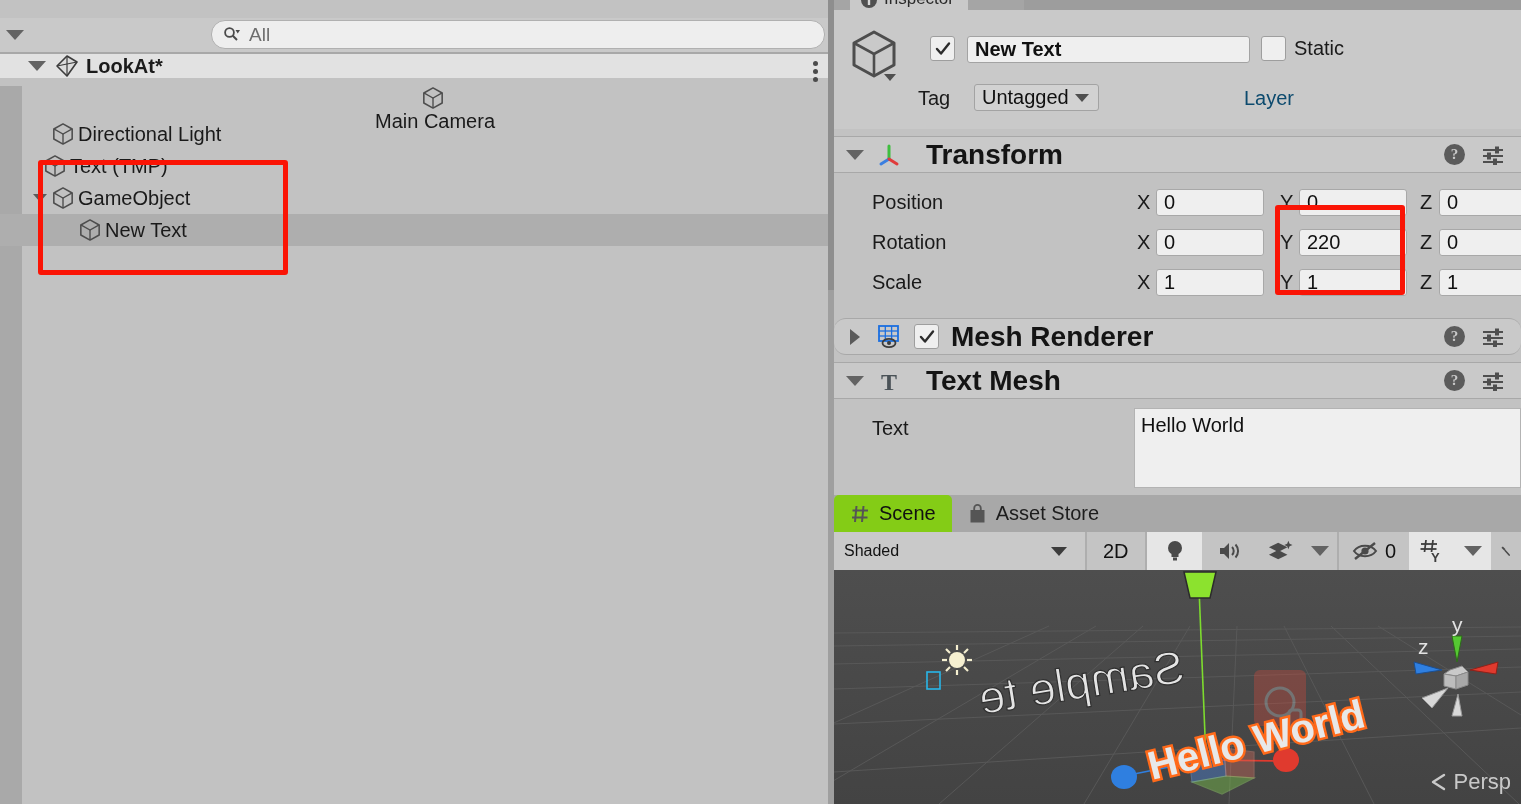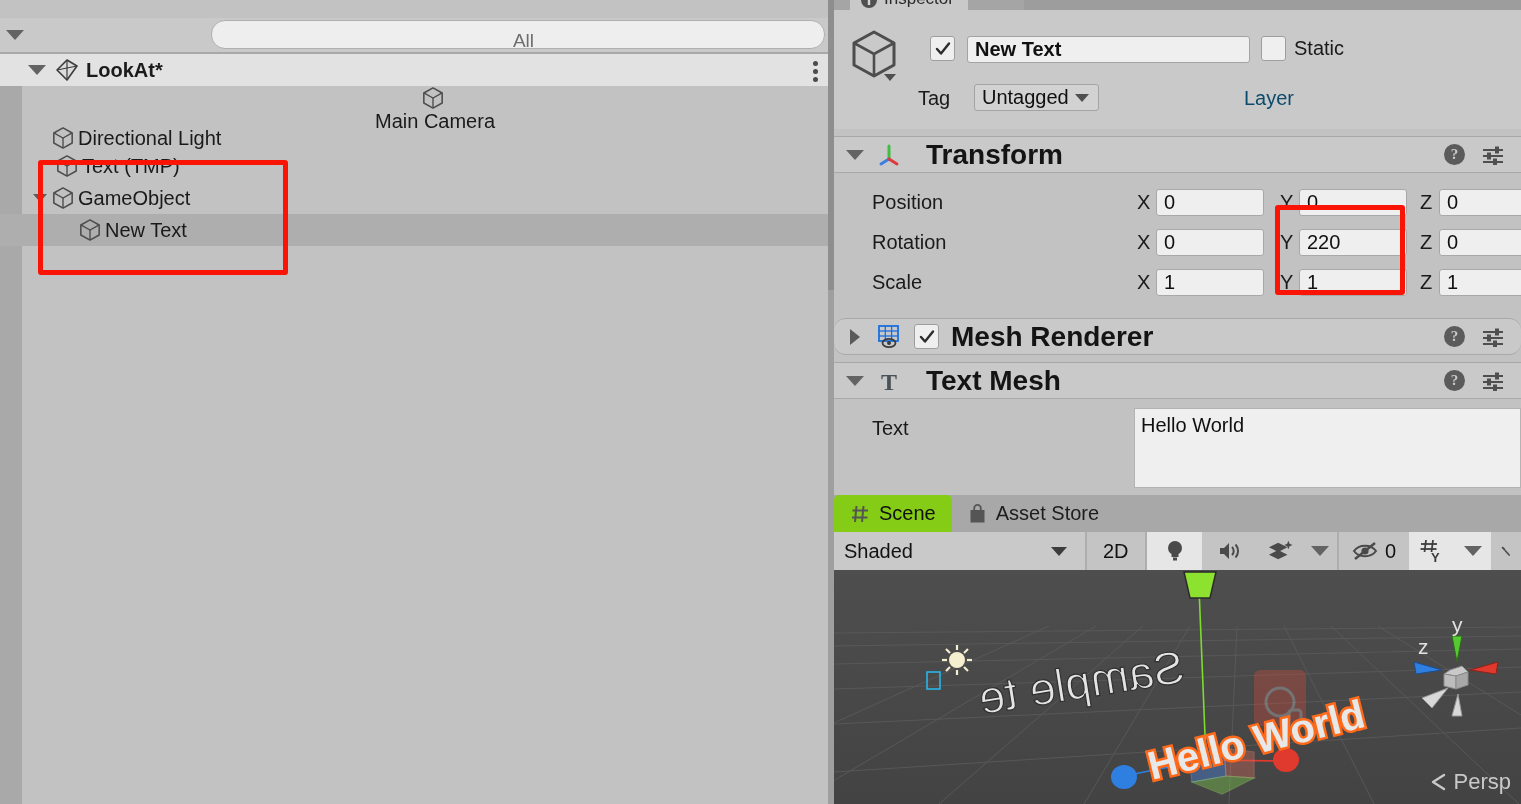--- a/index.html
+++ b/index.html
@@ -51,37 +51,37 @@
   .tri-right {
     width: 0; height: 0;
     border-top: 8px solid transparent;
     border-bottom: 8px solid transparent;
     border-left: 10px solid #5a5a5a;
   }
   #hier-toolbar .tri-down { margin-left: 6px; }
   #searchbox {
     position: absolute; left: 211px; top: 20px; width: 614px; height: 29px;
     background: #eeeeee; border: 1px solid #b0b0b0; border-radius: 14px;
-    display: flex; align-items: center; padding-left: 11px; gap: 9px; flex-direction: column;
+    display: flex; align-items: center; padding-left: 11px; gap: 9px;
   }
   #searchbox .ph { font-size: 19px; color: #6d6d6d; }
   #hier-sep {
     position: absolute; left:0; top: 52px; width: 834px; height: 2px;
     background: #a8a8a8;
   }
   #hier-body {
     position: absolute; left: 0; top: 54px; width: 834px; height: 750px;
     background: #c2c2c2;
   }
   #hier-gutter {
     position: absolute; left: 0; top: 32px; width: 22px; height: 718px;
     background: #a9a9a9;
   }
   .scene-row {
-    position: absolute; left: 0; top: 0; width: 834px; height: 32px;
+    position: absolute; left: 0; top: 0; width: 834px; height: 24px;
     background: #e2e2e2;
     display: flex; align-items: center;
   }
   .scene-row .label {
     font-size: 20px; font-weight: bold; color: #1b1b1b;
     margin-left: 6px;
   }
   #kebab {
     position: absolute; right: 16px; top: 7px;
     display: flex; flex-direction: column; gap: 3px; align-items: center;
@@ -219,21 +219,21 @@
     font-size: 20px; color: #1d1d1d; white-space: nowrap;
   }
   .stab.active { background: #84cc16; border-radius: 5px 5px 0 0; color: #101010; }
   #scene-toolbar {
     position: absolute; left: 0; top: 37px; width: 687px; height: 38px;
     background: #bfbfbf; display: flex; align-items: center;
   }
   #shaded-drop {
     width: 252px; height: 38px; background: #c9c9c9;
     display: flex; align-items: center; padding-left: 10px;
-    font-size: 20px; color: #121212; position: relative;
+    font-size: 16px; color: #121212; position: relative;
   }
   #shaded-drop .tri-down { position: absolute; right: 18px; top: 15px;
     border-left-width:8px;border-right-width:8px;border-top-width:9px;border-top-color:#3c3c3c; }
   .tb-sep { width: 2px; height: 38px; background: #aeaeae; }
   .tb-btn {
     height: 38px; display: flex; align-items: center; justify-content: center;
     gap: 4px; padding: 0 10px; background: #c4c4c4; position: relative;
   }
   .tb-btn.on { background: #e6e6e6; }
   .tb-btn .cnt { font-size: 20px; color: #111; }
@@ -301,31 +301,31 @@
       <div class="h-row" style="top: 32px; padding-left: 32px; flex-direction: column;">
         <span class="arrow-slot"></span>
         <svg class="cube-ico" viewBox="0 0 24 26">
           <polygon points="12,2 22,7.5 22,18.5 12,24 2,18.5 2,7.5" fill="none" stroke="#4d4d4d" stroke-width="1.7" stroke-linejoin="round"></polygon>
           <polyline points="2,7.5 12,13 22,7.5" fill="none" stroke="#4d4d4d" stroke-width="1.5"></polyline>
           <line x1="12" y1="13" x2="12" y2="24" stroke="#4d4d4d" stroke-width="1.5"></line>
         </svg>
         <span class="name">Main Camera</span>
       </div>
 
-      <div class="h-row" style="top: 64px; padding-left: 28px; align-items: flex-end;">
+      <div class="h-row" style="top: 64px; padding-left: 28px;">
         <span class="arrow-slot"></span>
         <svg class="cube-ico" viewBox="0 0 24 26">
           <polygon points="12,2 22,7.5 22,18.5 12,24 2,18.5 2,7.5" fill="none" stroke="#4d4d4d" stroke-width="1.7" stroke-linejoin="round"></polygon>
           <polyline points="2,7.5 12,13 22,7.5" fill="none" stroke="#4d4d4d" stroke-width="1.5"></polyline>
           <line x1="12" y1="13" x2="12" y2="24" stroke="#4d4d4d" stroke-width="1.5"></line>
         </svg>
         <span class="name">Directional Light</span>
       </div>
 
-      <div class="h-row" style="top: 96px; padding-left: 32px;">
+      <div class="h-row" style="top: 96px; padding-left: 20px;">
         <span class="arrow-slot"></span>
         <svg class="cube-ico" viewBox="0 0 24 26">
           <polygon points="12,2 22,7.5 22,18.5 12,24 2,18.5 2,7.5" fill="none" stroke="#4d4d4d" stroke-width="1.7" stroke-linejoin="round"></polygon>
           <polyline points="2,7.5 12,13 22,7.5" fill="none" stroke="#4d4d4d" stroke-width="1.5"></polyline>
           <line x1="12" y1="13" x2="12" y2="24" stroke="#4d4d4d" stroke-width="1.5"></line>
         </svg>
         <span class="name">Text (TMP)</span>
       </div>
 
       <div class="h-row" style="top: 128px; padding-left: 28px;">

